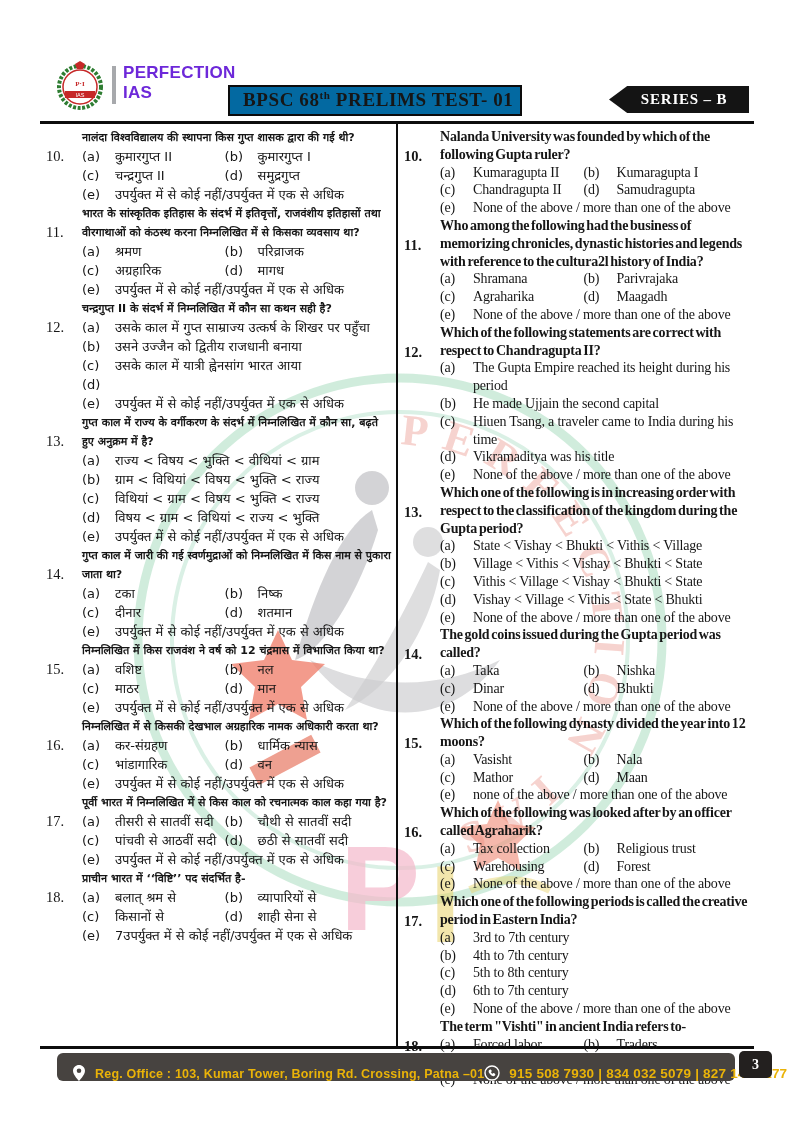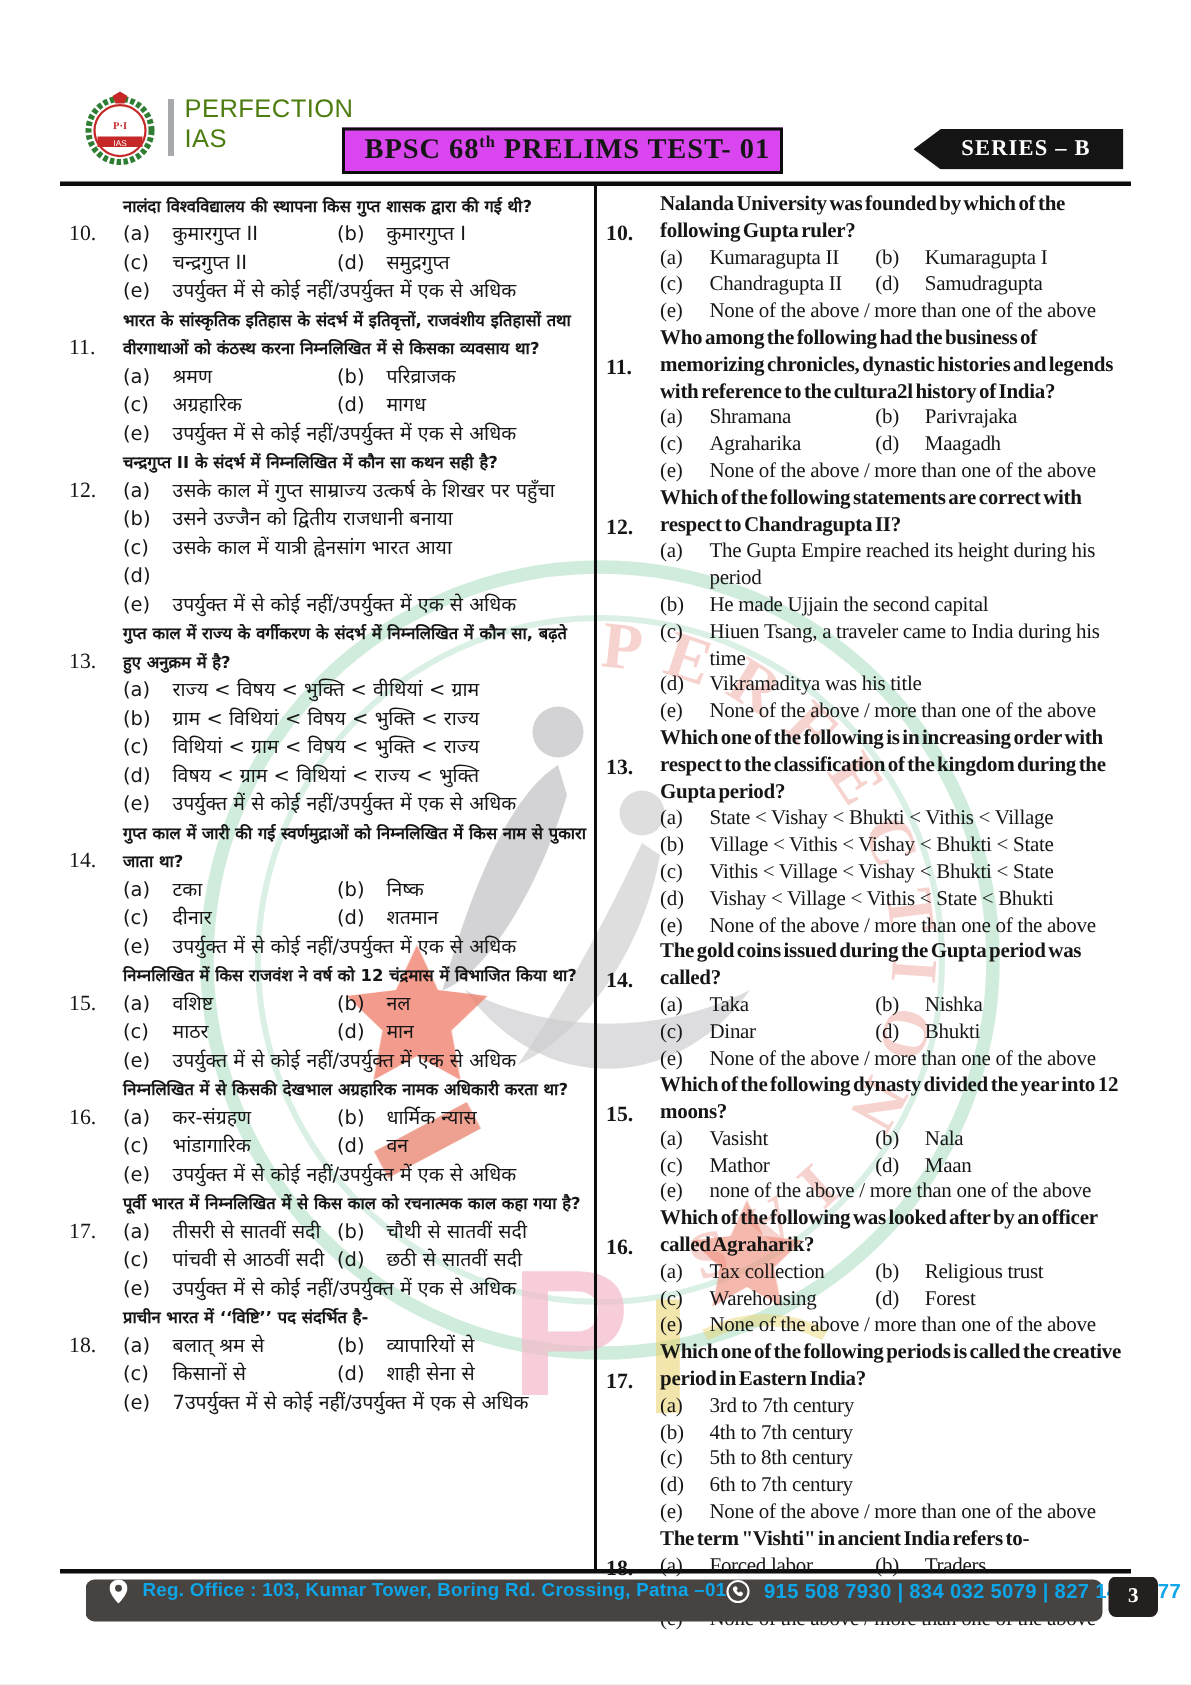--- a/index.html
+++ b/index.html
@@ -5,24 +5,24 @@
   html,body{margin:0;padding:0;background:#e8e8e8;}
   .page{
     position:relative;width:794px;height:1123px;background:#ffffff;
     margin:0 auto;overflow:hidden;
     font-family:"Liberation Serif", serif;color:#161616;
   }
   
   .logo{position:absolute;left:55px;top:61px;width:50px;height:52px;}
   .brand-divider{position:absolute;left:112px;top:66px;width:4px;height:38px;background:#a7a9ac;}
   .brand{position:absolute;left:123px;top:63px;font-family:"Liberation Sans",sans-serif;
-         font-weight:normal;font-size:17px;line-height:20px;color:#4d7c0f;letter-spacing:.3px;}
+         font-weight:bold;font-size:17px;line-height:20px;color:#6d28d9;letter-spacing:.3px;}
   .title-box{position:absolute;left:228px;top:85px;border:2.5px solid #0c0c0c;
              padding:2px 7px 3px 13px;font-weight:bold;font-size:19px;letter-spacing:.6px;
-             white-space:nowrap;background:#d946ef;}
+             white-space:nowrap;background:#0369a1;}
   .title-box sup{font-size:11px;}
   .series-tag{position:absolute;left:609px;top:86px;width:140px;height:27px;background:#141414;
               color:#fff;font-weight:bold;font-size:15px;letter-spacing:.8px;
               display:flex;align-items:center;justify-content:center;
               clip-path:polygon(13% 0,100% 0,100% 100%,13% 100%,0 50%);
               padding-left:10px;box-sizing:border-box;text-align:center;}
   .rule-top{position:absolute;left:40px;top:121px;width:714px;height:3px;background:#0d0d0d;}
   .col-divider{position:absolute;left:396px;top:124px;width:2px;height:923px;background:#0d0d0d;}
   .rule-bottom{position:absolute;left:40px;top:1046px;width:714px;height:3px;background:#0d0d0d;}
   
@@ -42,21 +42,21 @@
   .opts{display:grid;grid-template-columns:46% 54%;}
   .opts.list{grid-template-columns:100%;}
   .opt{display:flex;align-items:flex-start;}
   .opt.full{grid-column:1 / -1;}
   .olabel{width:33px;flex-shrink:0;}
   .col-left .opt{font-family:"DejaVu Sans",sans-serif;font-size:13px;line-height:19px;}
   .col-right .opt{font-size:14px;line-height:17.8px;letter-spacing:-.2px;}
   .otext{flex:1;min-width:0;}
   
   .footer-bar{position:absolute;left:57px;top:1053px;width:678px;height:28px;background:#474340;
-              border-radius:6px;display:flex;align-items:flex-start;color:#0ea5e9;
+              border-radius:6px;display:flex;align-items:flex-end;color:#eab308;
               font-family:"Liberation Sans",sans-serif;font-weight:bold;font-size:12.5px;z-index:2;}
   .footer-bar .pin{margin:0 10px 0 16px;flex-shrink:0;}
   .footer-addr{letter-spacing:.2px;white-space:nowrap;}
   .footer-spacer{flex:1;}
   .footer-bar .phone{margin:0 9px 0 0;flex-shrink:0;}
   .footer-phones{white-space:nowrap;font-size:13.5px;margin-right:14px;letter-spacing:.2px;}
   .page-badge{position:absolute;left:739px;top:1051px;width:33px;height:27px;background:#23201f;
               border-radius:5px;color:#fff;font-weight:bold;font-size:14px;display:flex;
               align-items:center;justify-content:center;z-index:3;}
 </style>

